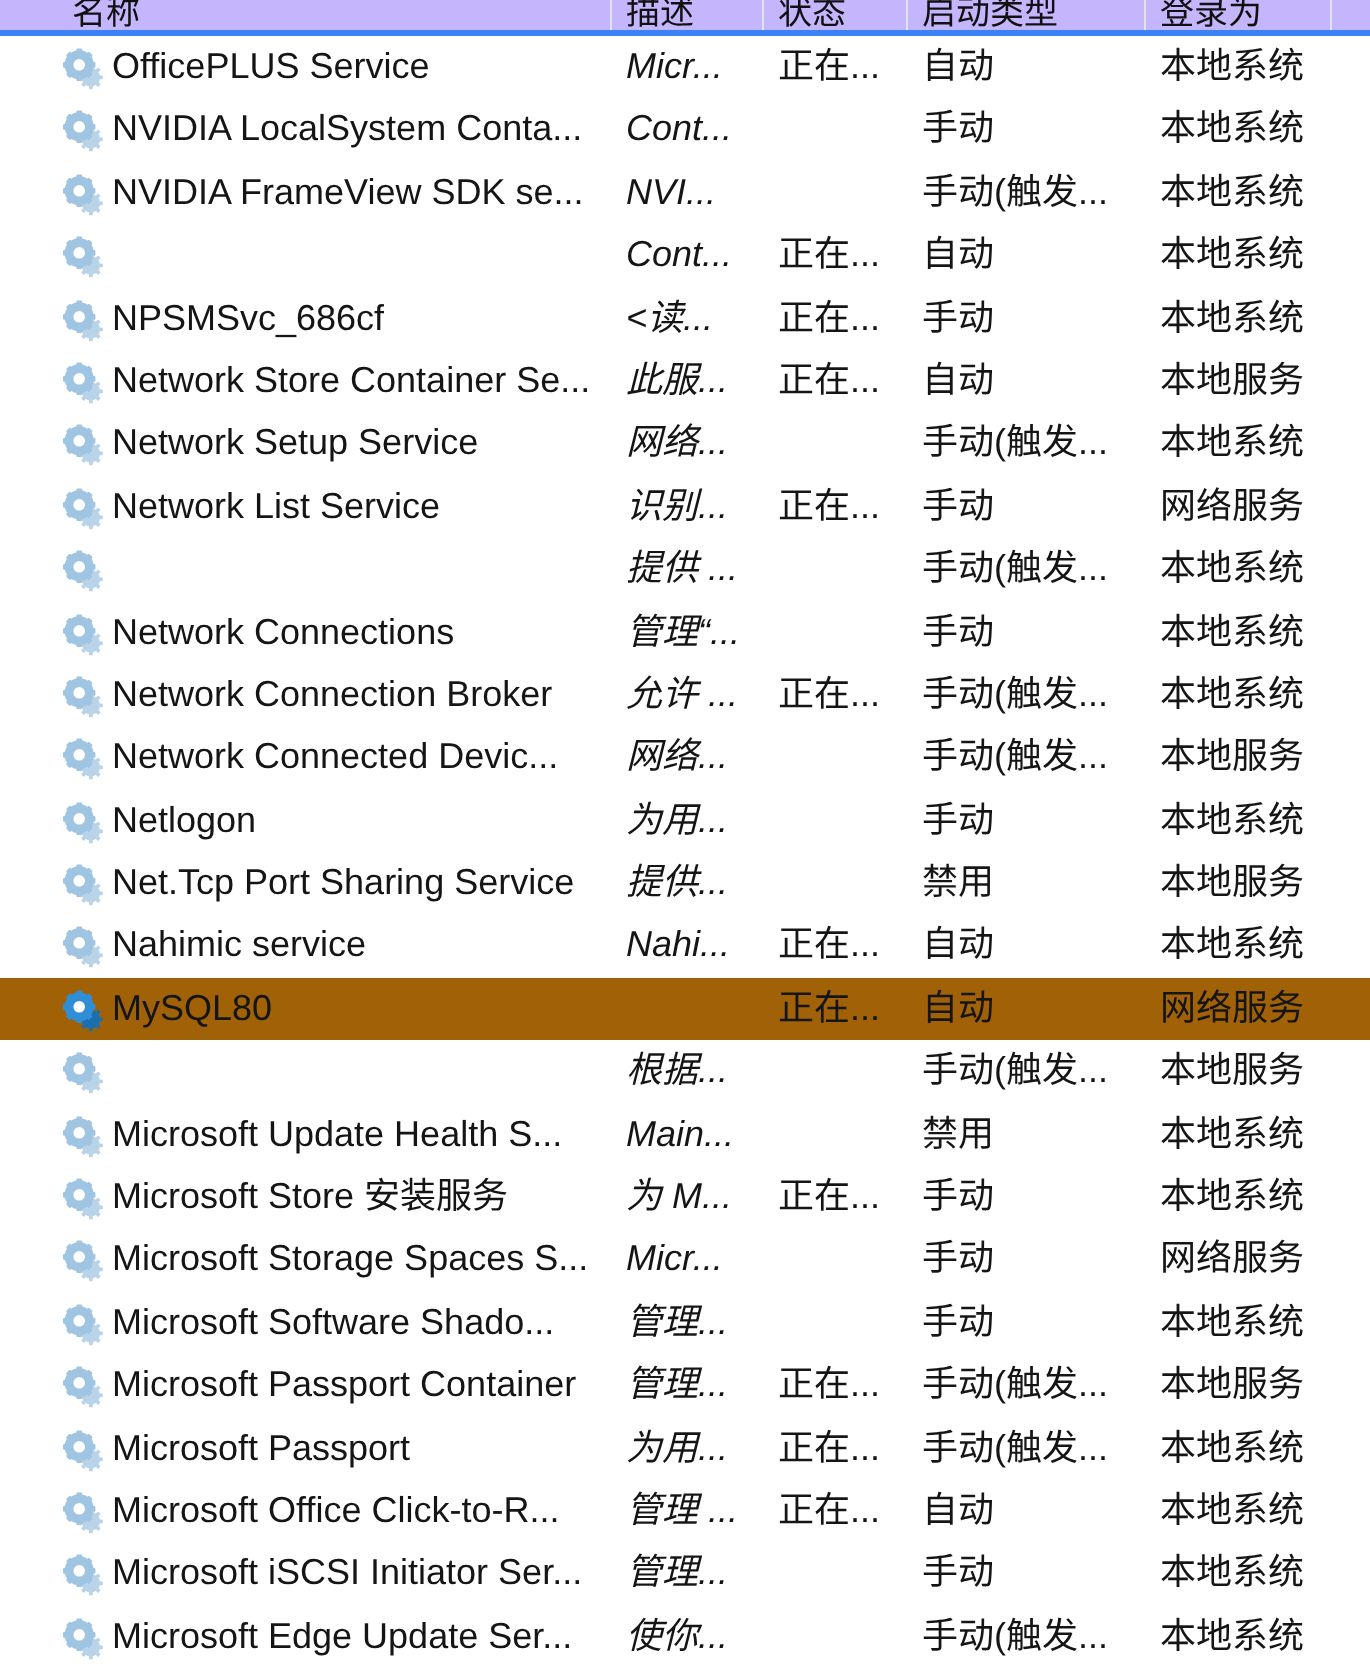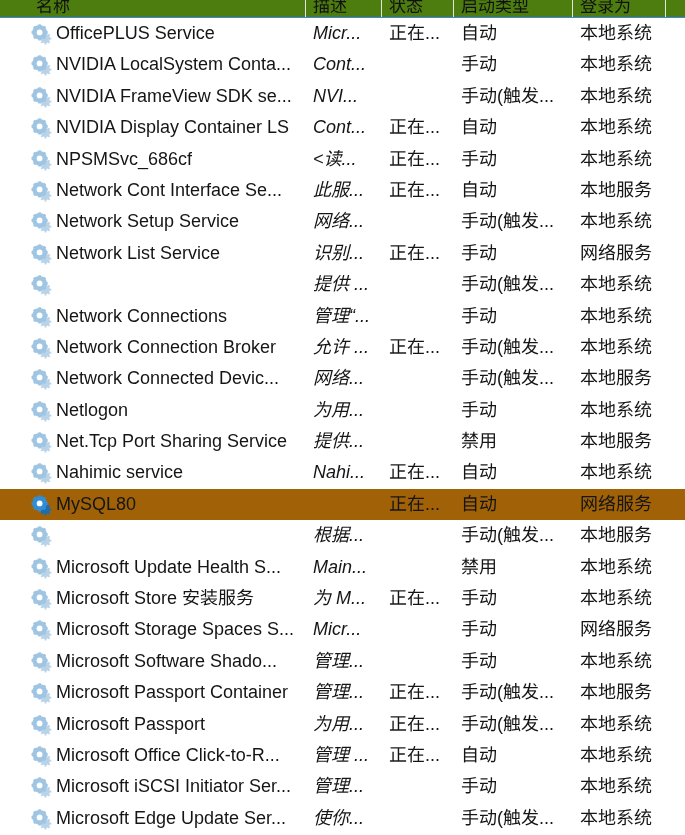--- a/index.html
+++ b/index.html
@@ -22,22 +22,22 @@
     width: 685px;
     height: 835px;
     background: #ffffff;
     overflow: hidden;
   }
 
   
   .list-header {
     position: relative;
     height: 18px;
-    background: #4d7c0f;
-    border-bottom: 1px solid #3b82f6;
+    background: #c4b5fd;
+    border-bottom: 3px solid #3b82f6;
     box-sizing: border-box;
     overflow: hidden;
   }
   .list-header .hcell {
     position: absolute;
     top: -4px;
     font-size: 17px;
     line-height: 22px;
     color: #111111;
     white-space: nowrap;
@@ -218,21 +218,20 @@
         <g class="gear-big" fill="#9fc5e2">
           <circle cx="8.6" cy="8.4" r="7.3"></circle>
           <rect x="7.2" y="0.3" width="2.9" height="16.2" rx="0.6"></rect>
           <rect x="0.5" y="7.0" width="16.2" height="2.9" rx="0.6"></rect>
           <rect x="7.2" y="0.3" width="2.9" height="16.2" rx="0.6" transform="rotate(45 8.65 8.4)"></rect>
           <rect x="7.2" y="0.3" width="2.9" height="16.2" rx="0.6" transform="rotate(-45 8.65 8.4)"></rect>
         </g>
         <circle class="gear-hole" cx="8.6" cy="8.4" r="2.9" fill="#ffffff"></circle>
       </svg>
     </span>
-    <span class="cell c-name">NVIDIA Display Container LS</span>
     <span class="cell c-desc">Cont...</span>
     <span class="cell c-status">正在...</span>
     <span class="cell c-start">自动</span>
     <span class="cell c-logon">本地系统</span>
   </div>
       <div class="svc-row">
     <span class="svc-icon">
       <svg viewBox="0 0 21 21" xmlns="http://www.w3.org/2000/svg">
         <g class="gear-small" fill="#b9d3e8">
           <circle cx="14.4" cy="14.6" r="4.6"></circle>
@@ -270,21 +269,21 @@
         <g class="gear-big" fill="#9fc5e2">
           <circle cx="8.6" cy="8.4" r="7.3"></circle>
           <rect x="7.2" y="0.3" width="2.9" height="16.2" rx="0.6"></rect>
           <rect x="0.5" y="7.0" width="16.2" height="2.9" rx="0.6"></rect>
           <rect x="7.2" y="0.3" width="2.9" height="16.2" rx="0.6" transform="rotate(45 8.65 8.4)"></rect>
           <rect x="7.2" y="0.3" width="2.9" height="16.2" rx="0.6" transform="rotate(-45 8.65 8.4)"></rect>
         </g>
         <circle class="gear-hole" cx="8.6" cy="8.4" r="2.9" fill="#ffffff"></circle>
       </svg>
     </span>
-    <span class="cell c-name">Network Cont Interface Se...</span>
+    <span class="cell c-name">Network Store Container Se...</span>
     <span class="cell c-desc">此服...</span>
     <span class="cell c-status">正在...</span>
     <span class="cell c-start">自动</span>
     <span class="cell c-logon">本地服务</span>
   </div>
       <div class="svc-row">
     <span class="svc-icon">
       <svg viewBox="0 0 21 21" xmlns="http://www.w3.org/2000/svg">
         <g class="gear-small" fill="#b9d3e8">
           <circle cx="14.4" cy="14.6" r="4.6"></circle>

